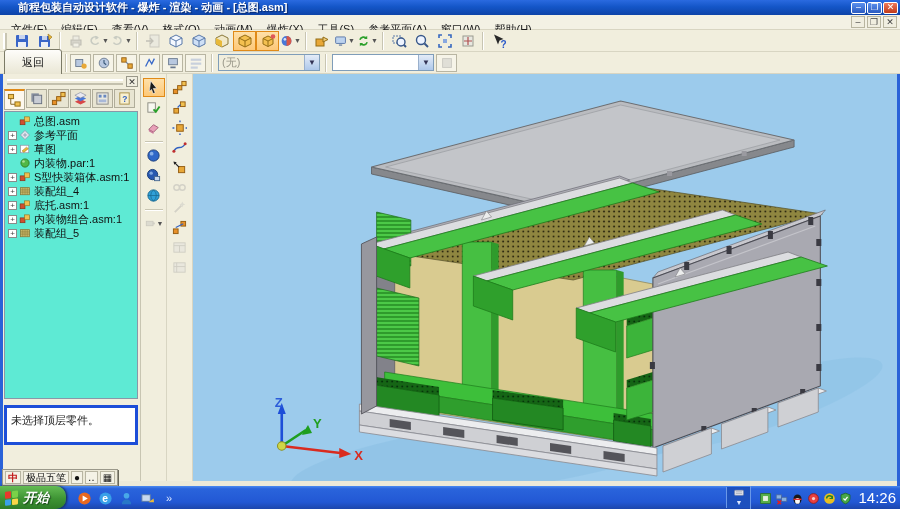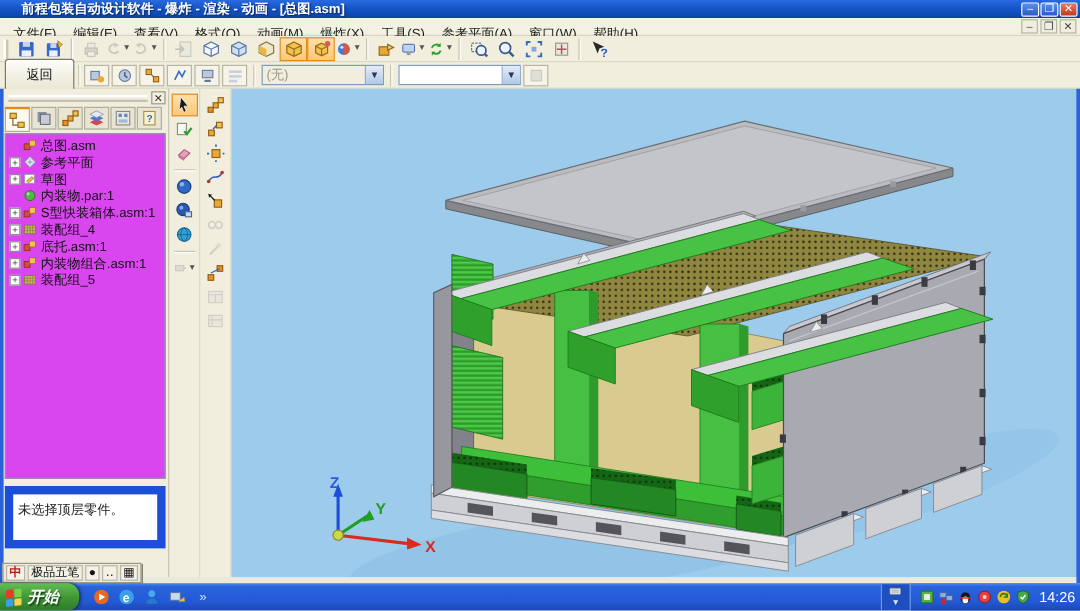--- a/index.html
+++ b/index.html
@@ -62,29 +62,29 @@
   .edgebar { width:141px; background:#f1eedd; border-right:1px solid #c8c5b2; position:relative; padding:2px 2px 0 4px; }
   .eb-title { height:11px; display:flex; align-items:center; }
   .eb-grip { flex:1; height:6px; border-top:2px solid #fff; border-bottom:2px solid #c4c1ae; margin:0 3px; }
   .eb-close { width:12px; height:11px; border:1px solid #9a988a; background:#f0eee0; font-size:9px;
     line-height:8px; text-align:center; color:#333; }
   .eb-tabs { display:flex; margin-top:2px; }
   .ebtab { width:21px; height:19px; border:1px solid #b0ad9a; background:#e8e5d2; display:flex;
     align-items:center; justify-content:center; margin-right:1px; }
   .ebtab svg { width:15px; height:15px; }
   .ebtab.on { background:#fdf8ee; border-top:2px solid #e08a18; height:21px; }
-  .tree { background:#d946ef; border:1px solid #8a96a8; height:288px; margin-top:1px; overflow:hidden;
+  .tree { background:#5eead4; border:1px solid #8a96a8; height:288px; margin-top:1px; overflow:hidden;
     font-size:11px; padding:2px 0 0 3px; }
   .trow { display:flex; align-items:center; height:14px; white-space:nowrap; color:#111; }
   .texp { width:9px; height:9px; border:1px solid #8a8a8a; background:#fff; font-size:8px; line-height:7px;
     text-align:center; color:#444; margin-right:2px; flex:0 0 auto; }
   .tspace { width:11px; flex:0 0 auto; }
   .trow svg { width:12px; height:12px; margin-right:3px; flex:0 0 auto; }
   .splitter { height:6px; }
-  .msg { background:#fff; border:7px solid #1d4ed8; height:52px; font-size:11px; color:#222; padding:5px 4px; }
+  .msg { background:#fff; border:3px solid #1d4ed8; height:40px; font-size:11px; color:#222; padding:5px 4px; }
 
   .vcol { width:26px; background:#f1eedd; border-right:1px solid #d8d5c2; padding-top:4px;
     display:flex; flex-direction:column; align-items:center; }
   .vbtn { width:22px; height:19px; border:1px solid transparent; background:transparent;
     display:flex; align-items:center; justify-content:center; margin-bottom:1px; }
   .vbtn svg { width:15px; height:15px; }
   .vbtn.pressed { border:1px solid #e08a18; background:linear-gradient(180deg,#ffe0a8,#fdc878); }
   .vbtn.disabled svg { opacity:.4; filter:grayscale(.9); }
   .vsep { width:18px; height:2px; border-top:1px solid #c8c5b2; border-bottom:1px solid #fff; margin:3px 0; }
 
@@ -109,21 +109,21 @@
     text-shadow:1px 1px 1px #1a4a1a; }
   .ql { display:flex; align-items:center; margin-left:8px; }
   .ql svg { width:15px; height:15px; margin:0 3px; }
   .tb-spacer { flex:1; }
   .langbar { width:24px; height:21px; background:#1d50be; border-left:1px solid #6a98e8; display:flex;
     flex-direction:column; align-items:center; justify-content:center; color:#dce8ff; font-size:7px; }
   .langbar svg { width:12px; height:10px; }
   .tray { height:23px; display:flex; align-items:center; border-left:1px solid #6a98e8; padding:0 4px 0 6px;
     background:linear-gradient(180deg,#4b8af0 0%,#2a64dc 12%,#2258d4 70%,#1c46ac 100%); }
   .tray svg { width:13px; height:13px; margin:0 1.5px; }
-  .clock { color:#fff; font-size:12px; margin-left:5px; }
+  .clock { color:#fff; font-size:15px; margin-left:5px; }
 </style>
 </head>
 <body>
 
 <div class="screen">
   <div>
 
     <div class="titlebar">
       <span id="app-icon-slot"><svg viewBox="0 0 16 16" class="ico ">
             <rect x="2" y="2" width="12" height="12" rx="2" fill="#3868c8"></rect>

